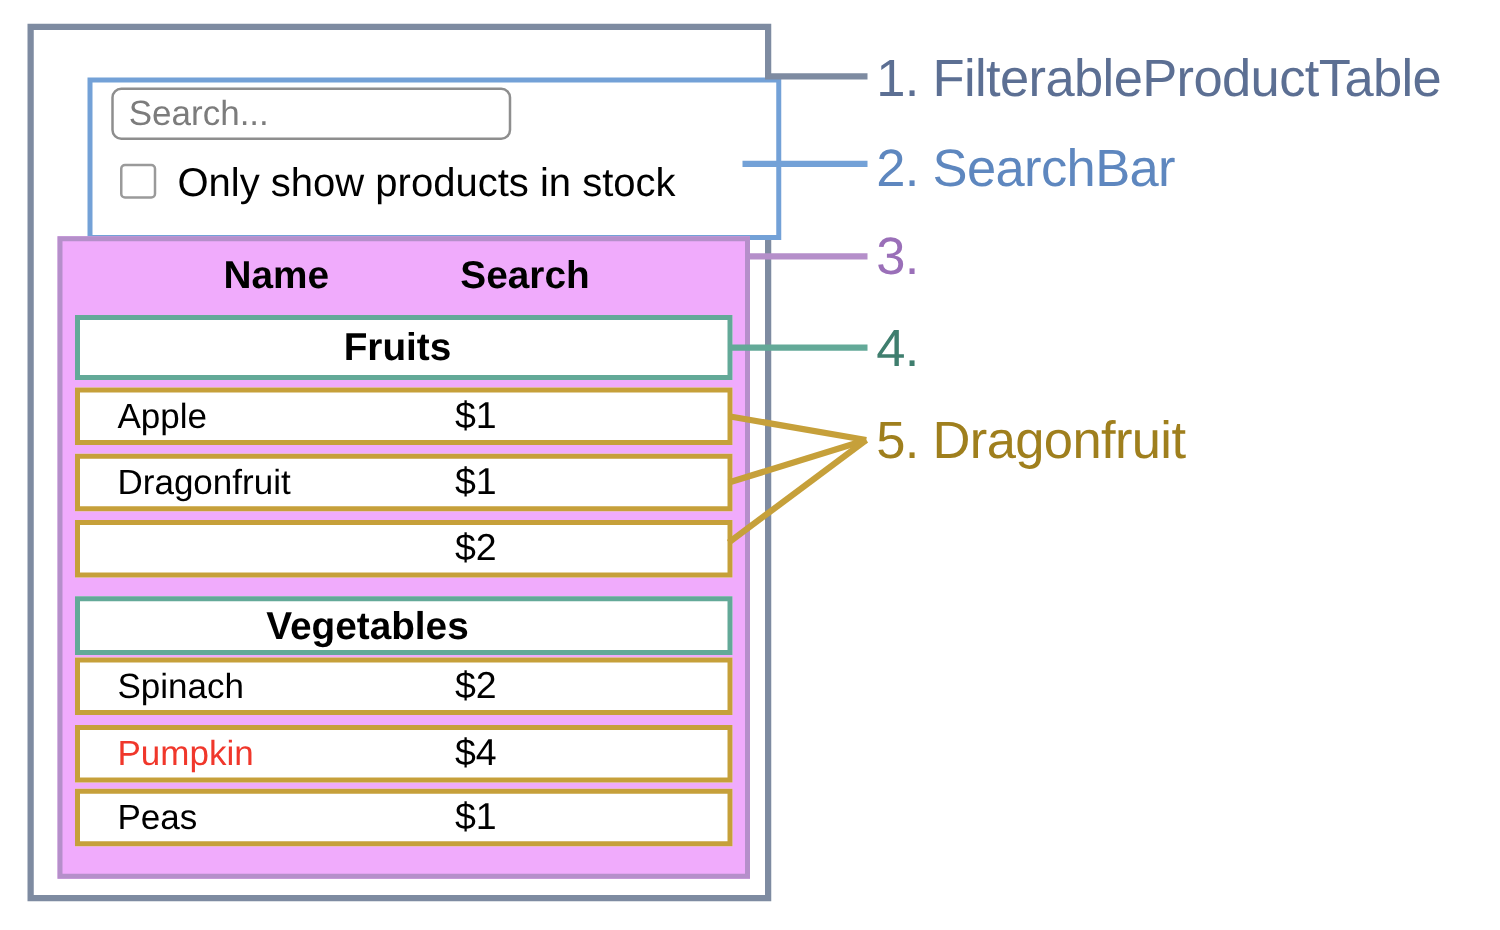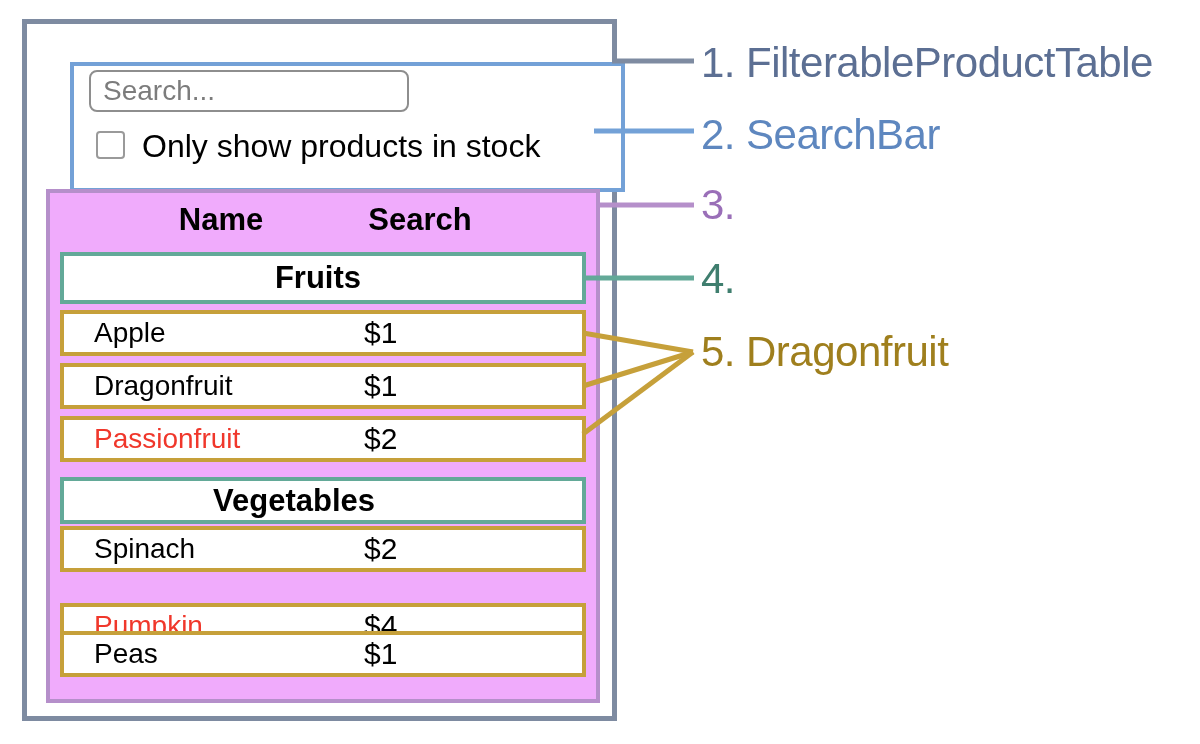--- a/index.html
+++ b/index.html
@@ -96,33 +96,32 @@
 
     <div class="row-box" style="top:117px;">
       <span class="cell-name" style="color: rgb(0, 0, 0);">Apple</span>
       <span class="cell-price">$1</span>
     </div>
     <div class="row-box" style="top:170px;">
       <span class="cell-name" style="color: rgb(0, 0, 0);">Dragonfruit</span>
       <span class="cell-price">$1</span>
     </div>
     <div class="row-box" style="top:223px;">
-      <span class="cell-name" style="color: rgb(240, 55, 43);">Passionfruit</span>
       <span class="cell-price">$2</span>
     </div>
 
     <div class="cat-box" style="top:284px;height:47px;">
       <span class="cat-label">Vegetables</span>
     </div>
 
     <div class="row-box" style="top:333px;padding-left:16px;">
       <span class="cell-name" style="color: rgb(0, 0, 0);">Spinach</span>
       <span class="cell-price">$2</span>
     </div>
-    <div class="row-box" style="top:410px;">
+    <div class="row-box" style="top:387px;">
       <span class="cell-name" style="color: rgb(240, 55, 43);">Pumpkin</span>
       <span class="cell-price">$4</span>
     </div>
     <div class="row-box" style="top:438px;">
       <span class="cell-name" style="color: rgb(0, 0, 0);">Peas</span>
       <span class="cell-price">$1</span>
     </div>
   </div>
 
   <div class="legend-item" style="top: 36px; color: rgb(92, 111, 147);">

